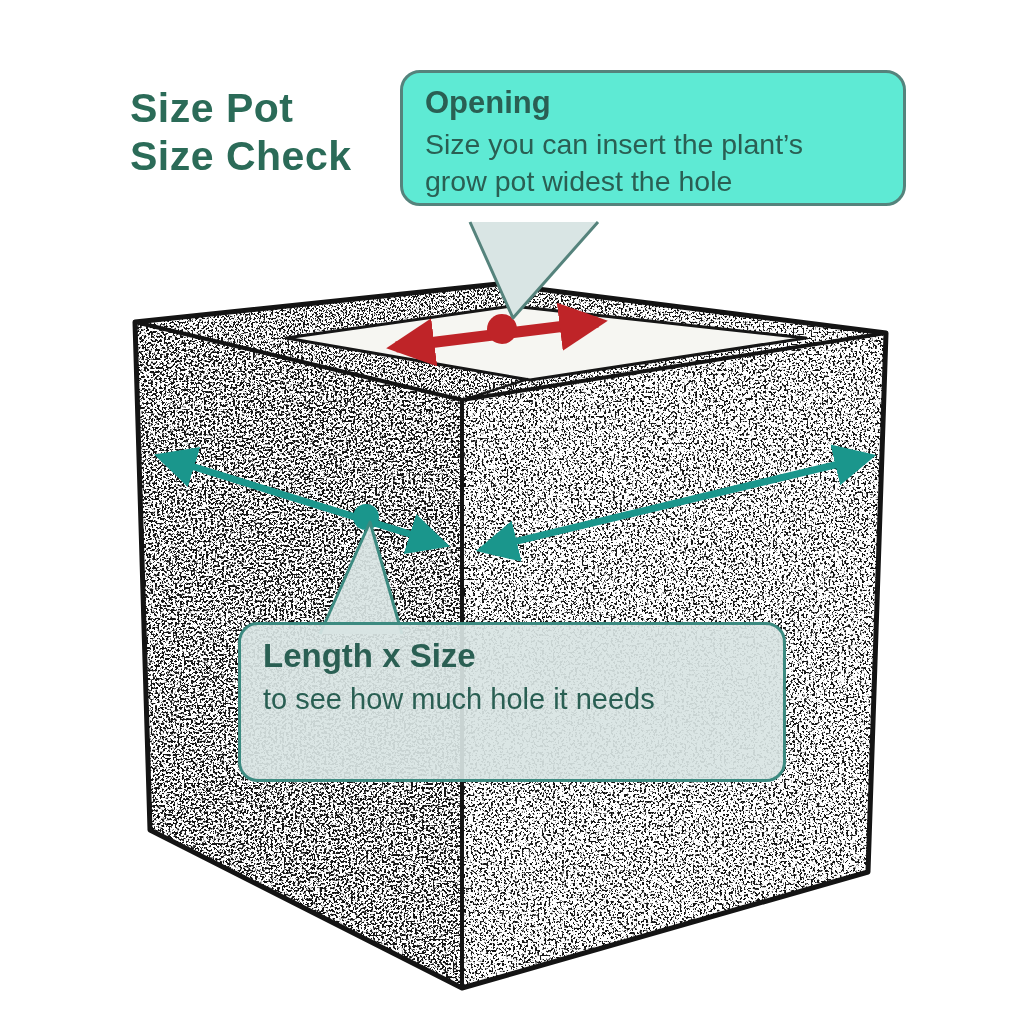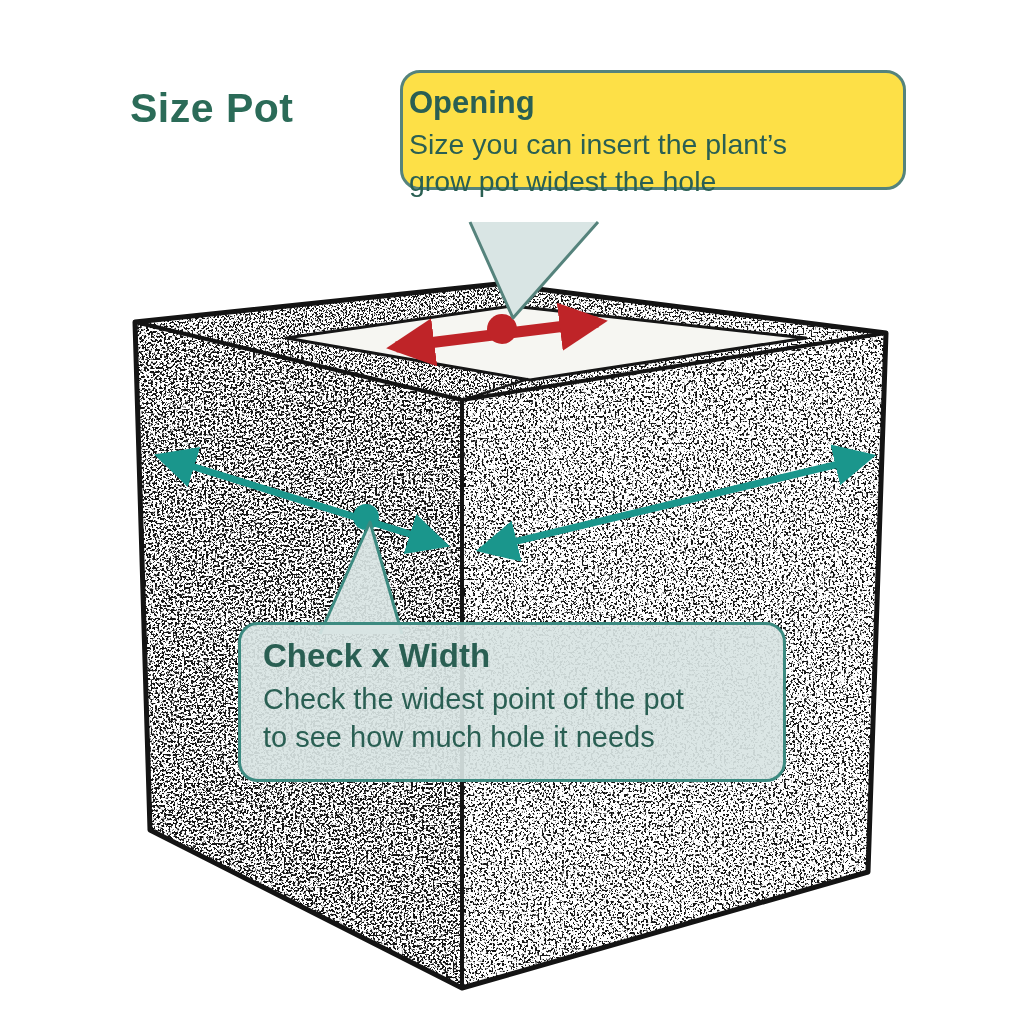--- a/index.html
+++ b/index.html
@@ -13,23 +13,23 @@
     font-size:41px;font-weight:bold;line-height:1.18;color:#2b6b58;
     letter-spacing:0.5px;
   }
   .callout{
     position:absolute;box-sizing:border-box;border-radius:20px;
     color:#2a5f53;
   }
   .callout .co-heading{font-weight:bold;}
   .callout .co-body{line-height:1.3;}
   .callout-opening{
-    left:400px;top:70px;width:506px;height:120px;
-    background:#fde047;border:3px solid #55837c;
-    padding:12px 22px 10px 6px;
+    left:400px;top:70px;width:506px;height:136px;
+    background:#5eead4;border:3px solid #55837c;
+    padding:12px 22px 10px 22px;
   }
   .callout-opening .co-heading{font-size:31px;margin-bottom:5px;}
   .callout-opening .co-body{font-size:28.5px;}
   .callout-lw{
     left:238px;top:622px;width:548px;height:160px;
     background:rgba(216,228,227,0.92);border:3px solid #3c8a80;
     padding:12px 22px 10px 22px;
   }
   .callout-lw .co-heading{font-size:33px;margin-bottom:6px;}
   .callout-lw .co-body{font-size:29px;}
@@ -88,31 +88,31 @@
     <line x1="162" y1="457" x2="442" y2="544" stroke="#1a968c" stroke-width="7" marker-start="url(#headTeal)" marker-end="url(#headTeal)"></line>
     <line x1="484" y1="549" x2="868" y2="457" stroke="#1a968c" stroke-width="7" marker-start="url(#headTeal)" marker-end="url(#headTeal)"></line>
     <circle cx="366" cy="517" r="13" fill="#1a968c"></circle>
 
     <path d="M470,222 L513,318 L598,222" fill="#d9e5e4" stroke="#55837c" stroke-width="3" stroke-linejoin="round"></path>
     <path d="M320,634 L370,522 L402,634" fill="rgba(216,228,227,0.92)" stroke="#3c8a80" stroke-width="3" stroke-linejoin="round"></path>
   </svg>
 
   <div class="diagram-title">
     <div>Size Pot</div>
+    <div>Size Check</div>
   </div>
 
   <div class="callout callout-opening">
     <div class="co-heading">Opening</div>
     <div class="co-body">
       <div>Size you can insert the plant’s</div>
       <div>grow pot widest the hole</div>
     </div>
   </div>
 
   <div class="callout callout-lw">
-    <div class="co-heading">Check x Width</div>
+    <div class="co-heading">Length x Size</div>
     <div class="co-body">
-      <div>Check the widest point of the pot</div>
       <div>to see how much hole it needs</div>
     </div>
   </div>
 
 </div>
 
 </body></html>

